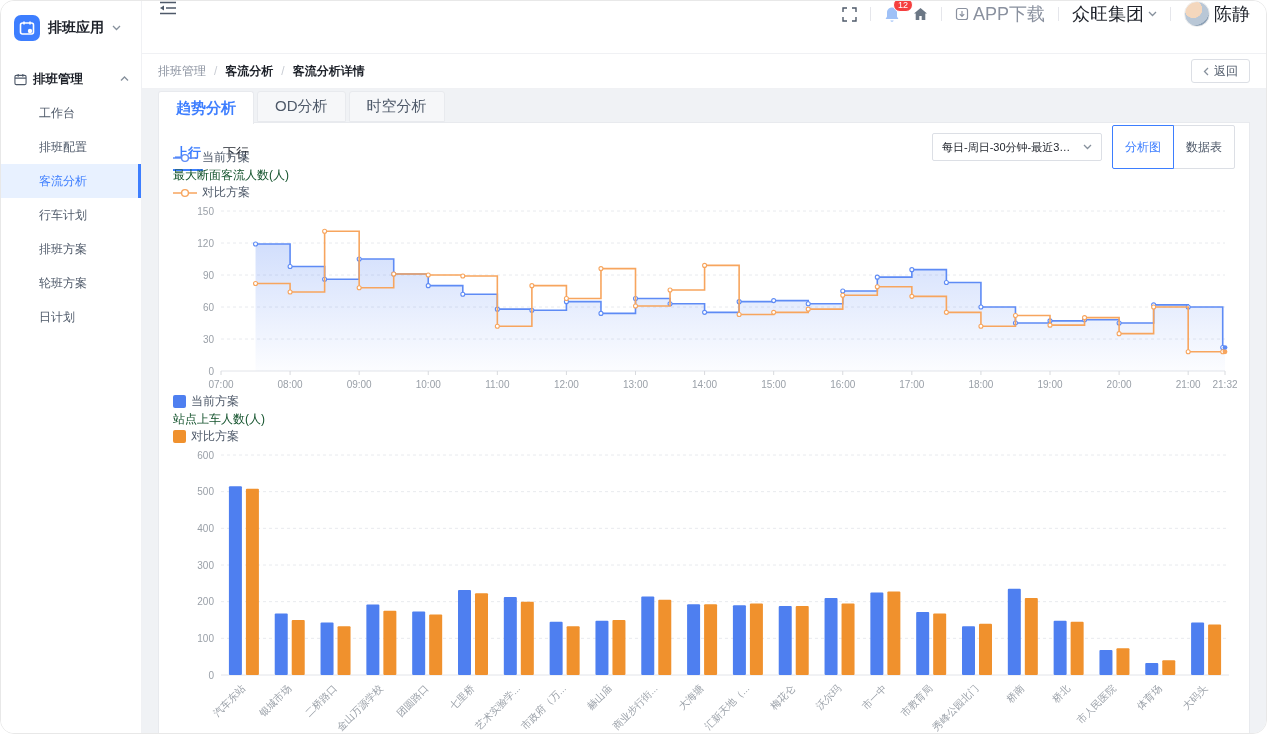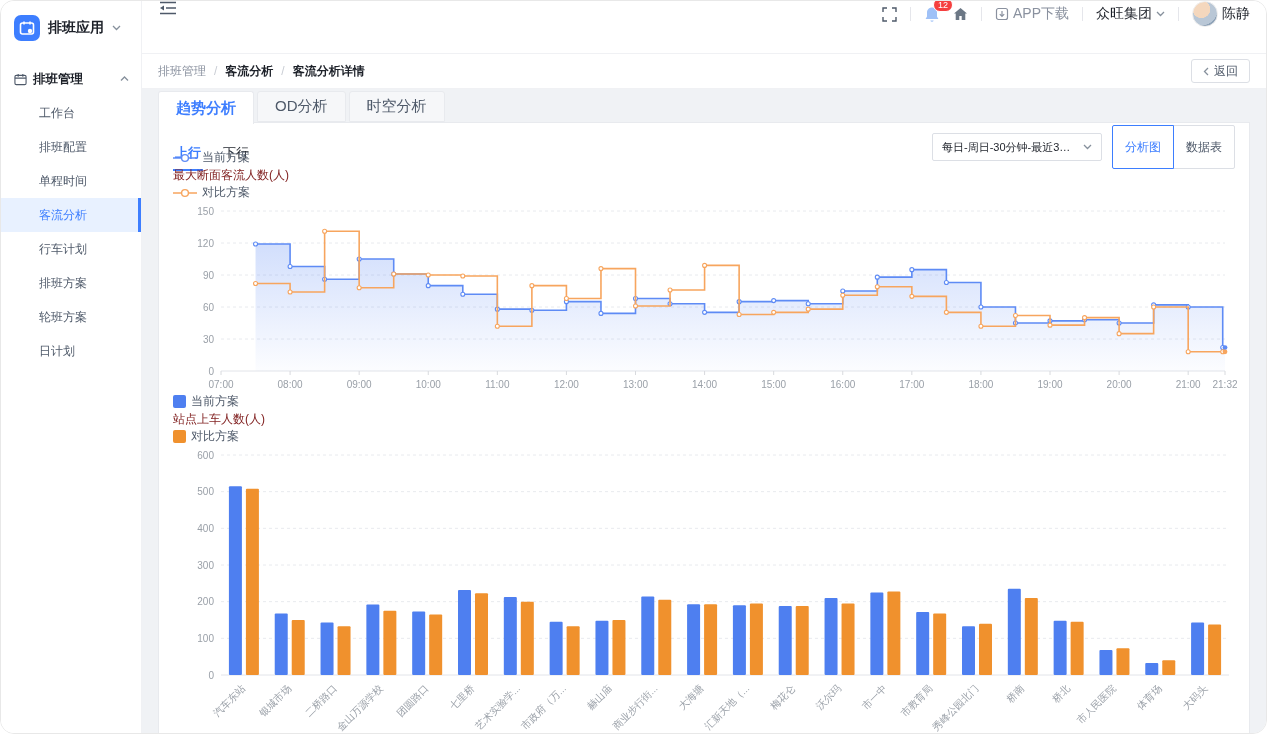--- a/index.html
+++ b/index.html
@@ -16,21 +16,21 @@
   .side-item { position:relative; display:flex; align-items:center; height:34px; padding-left:38px; font-size:12px; color:#4e5969; cursor:pointer; }
   .side-item.active { background:#e8f1ff; color:#3D7EFF; }
   .side-item.active::after { content:""; position:absolute; right:0; top:0; width:3px; height:100%; background:#3D7EFF; }
 
   
   .topbar { position:absolute; left:141px; top:0; right:0; height:53px; background:#fff; border-bottom:1px solid #f0f1f4; display:flex; align-items:flex-start; padding:0 16px 0 18px; z-index:4; }
   .topbar-right { margin-left:auto; display:flex; align-items:center; gap:13px; color:#4e5969; }
   .vdiv { width:1px; height:14px; background:#e5e6eb; }
   .bell-wrap { position:relative; }
   .badge { position:absolute; top:-8px; left:9px; min-width:18px; height:14px; padding:0 4px; background:#F53F3F; border:1px solid #fff; border-radius:8px; color:#fff; font-size:9px; line-height:12px; text-align:center; }
-  .hdr-text { font-size:14px; color:#4e5969; white-space:nowrap; }
+  .hdr-text { font-size:18px; color:#4e5969; white-space:nowrap; }
   .hdr-text.muted { color:#8a919f; }
   .hdr-text.strong { color:#1d2129; }
   .avatar { width:26px; height:26px; border-radius:50%; background:radial-gradient(circle at 35% 30%, #f4d7bd 0 38%, #b9c7d6 39% 70%, #8fa3b8 71%); border:1px solid #eee; }
   .icon-btn { display:flex; align-items:center; gap:4px; cursor:pointer; }
 
   
   .breadcrumb-bar { position:absolute; left:141px; top:53px; right:0; height:35px; background:#fff; border-bottom:1px solid #f0f1f4; display:flex; align-items:center; padding:0 16px; z-index:3; }
   .crumbs { display:flex; align-items:center; gap:8px; font-size:12px; }
   .crumb-0 { color:#8a919f; }
   .crumb-sep { color:#c9cdd4; }
@@ -52,21 +52,21 @@
   .select { display:flex; align-items:center; gap:8px; height:28px; padding:0 9px; border:1px solid #dcdfe5; border-radius:2px; font-size:11px; color:#1d2129; max-width:170px; white-space:nowrap; cursor:pointer; }
   .seg { display:flex; }
   .seg-btn { height:44px; padding:0 12px; font-size:12px; background:#fff; border:1px solid #dcdfe5; color:#4e5969; cursor:pointer; font-family:inherit; }
   .seg-btn:first-child { border-radius:2px 0 0 2px; }
   .seg-btn:last-child { border-radius:0 2px 2px 0; margin-left:-1px; }
   .seg-btn.active { color:#3D7EFF; border-color:#3D7EFF; position:relative; z-index:1; }
 
   .chart-head { position:absolute; left:14px; right:14px; height:20px; display:flex; align-items:center; }
   .chart-head.h1 { top:42px; }
   .chart-head.h2 { top:286px; }
-  .chart-title { font-size:12px; color:#7f1d1d; }
+  .chart-title { font-size:12px; color:#14532d; }
   .legend { position:absolute; left:0; right:0; display:flex; justify-content:center; gap:18px; pointer-events:none;flex-direction:column; }
   .legend-item { display:flex; align-items:center; gap:5px; font-size:12px; color:#4e5969; pointer-events:auto; cursor:pointer; }
   .legend-sq { width:13px; height:13px; border-radius:2px; }
   svg.chart { position:absolute; left:14px; display:block; }
   #line-chart { top:72px; }
   #bar-chart { top:316px; }
   text.ax { font-size:10px; fill:#9aa0a8; font-family:"Liberation Sans","DejaVu Sans",sans-serif; }
 </style>
 </head>
 <body>
@@ -97,21 +97,20 @@
         </svg>
       <span>排班管理</span>
       <span class="grow"></span>
       <svg width="9" height="6" viewBox="0 0 9 6">
           <polyline points="1,4.5 4.5,1 8,4.5" fill="none" stroke="#86909c" stroke-width="1.3"></polyline>
         </svg>
     </div>
     <nav id="side-menu">
         <div class="side-item">工作台</div>
         <div class="side-item">排班配置</div>
-        <div class="side-item">单程时间</div>
         <div class="side-item active">客流分析</div>
         <div class="side-item">行车计划</div>
         <div class="side-item">排班方案</div>
         <div class="side-item">轮班方案</div>
         <div class="side-item">日计划</div>
       </nav>
   </aside>
 
   <header class="topbar">
     <span class="icon-btn">

